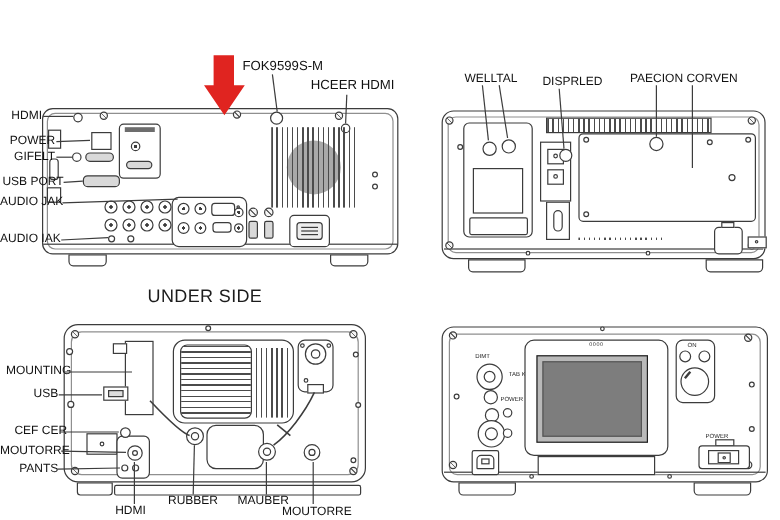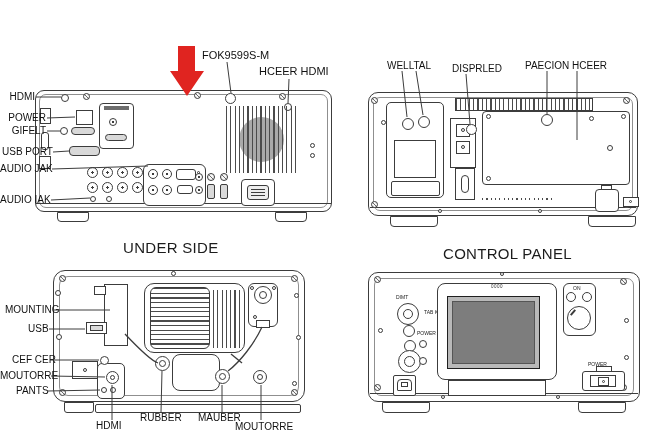--- a/index.html
+++ b/index.html
@@ -150,21 +150,21 @@
   <div class="bx" style="left:461px;top:175px;width:8px;height:18px;border-radius:4px"></div>
   <div class="vl" style="left:482px;top:198px;width:72px;height:2px"></div>
 
   <div class="bx" style="left:595px;top:189px;width:24px;height:23px;border-radius:4px"></div>
   <div class="bx" style="left:601px;top:185px;width:11px;height:5px"></div>
   <div class="bx" style="left:623px;top:197px;width:16px;height:10px"></div>
   <div class="ci" style="left:629px;top:200px;width:3px;height:3px"></div>
 
   <div class="t" style="left:387px;top:61px">WELLTAL</div>
   <div class="t" style="left:452px;top:64px">DISPRLED</div>
-  <div class="t" style="left:525px;top:61px">PAECION HCEER</div>
+  <div class="t" style="left:525px;top:61px">PAECION CORVEN</div>
 
   <div class="t h" style="left:123px;top:240px">UNDER SIDE</div>
 
   <div class="bx thk" style="left:53px;top:270px;width:252px;height:132px;border-radius:12px"></div>
   <div class="bx inner" style="left:59px;top:276px;width:240px;height:120px;border-radius:9px"></div>
   <div class="bx" style="left:64px;top:402px;width:30px;height:11px;border-radius:0 0 3px 3px"></div>
   <div class="bx" style="left:95px;top:404px;width:206px;height:9px;border-radius:2px"></div>
 
   <div class="scr" style="left:59px;top:275px;width:7px;height:7px"></div>
   <div class="scr" style="left:291px;top:275px;width:7px;height:7px"></div>
@@ -214,21 +214,20 @@
   <div class="t r" style="left:5px;top:305px;width:47px">MOUNTING</div>
   <div class="t r" style="left:28px;top:324px;width:20px">USB</div>
   <div class="t r" style="left:12px;top:355px;width:37px">CEF CER</div>
   <div class="t r" style="left:0px;top:371px;width:50px">MOUTORRE</div>
   <div class="t r" style="left:16px;top:386px;width:31px">PANTS</div>
   <div class="t" style="left:96px;top:421px">HDMI</div>
   <div class="t" style="left:140px;top:413px">RUBBER</div>
   <div class="t" style="left:198px;top:413px">MAUBER</div>
   <div class="t" style="left:235px;top:422px">MOUTORRE</div>
 
-  <div class="t h" style="left:443px;top:246px">CONTROL PANEL</div>
 
   <div class="bx thk" style="left:368px;top:272px;width:272px;height:130px;border-radius:10px"></div>
   <div class="bx inner" style="left:374px;top:278px;width:260px;height:118px;border-radius:7px"></div>
   <div class="ln" style="left:370px;top:393px;width:268px;height:1px"></div>
   <div class="bx" style="left:382px;top:402px;width:48px;height:11px;border-radius:0 0 4px 4px"></div>
   <div class="bx" style="left:578px;top:402px;width:48px;height:11px;border-radius:0 0 4px 4px"></div>
 
   <div class="scr" style="left:374px;top:276px;width:7px;height:7px"></div>
   <div class="scr" style="left:620px;top:278px;width:7px;height:7px"></div>
   <div class="scr" style="left:374px;top:384px;width:7px;height:7px"></div>

